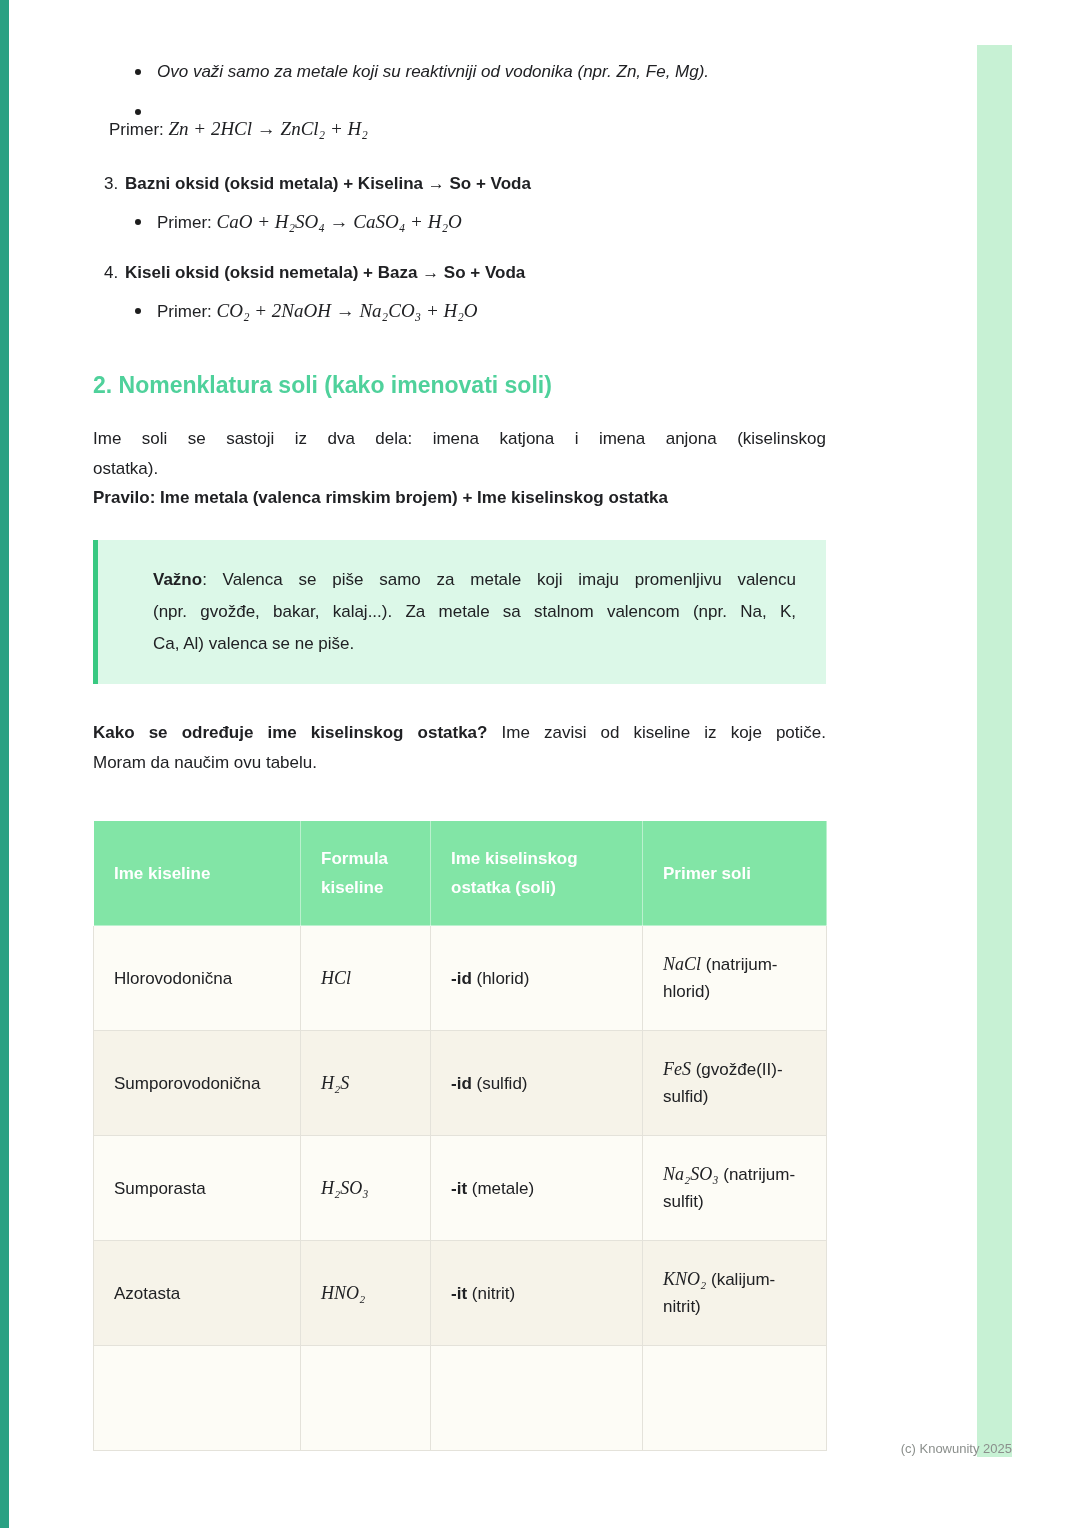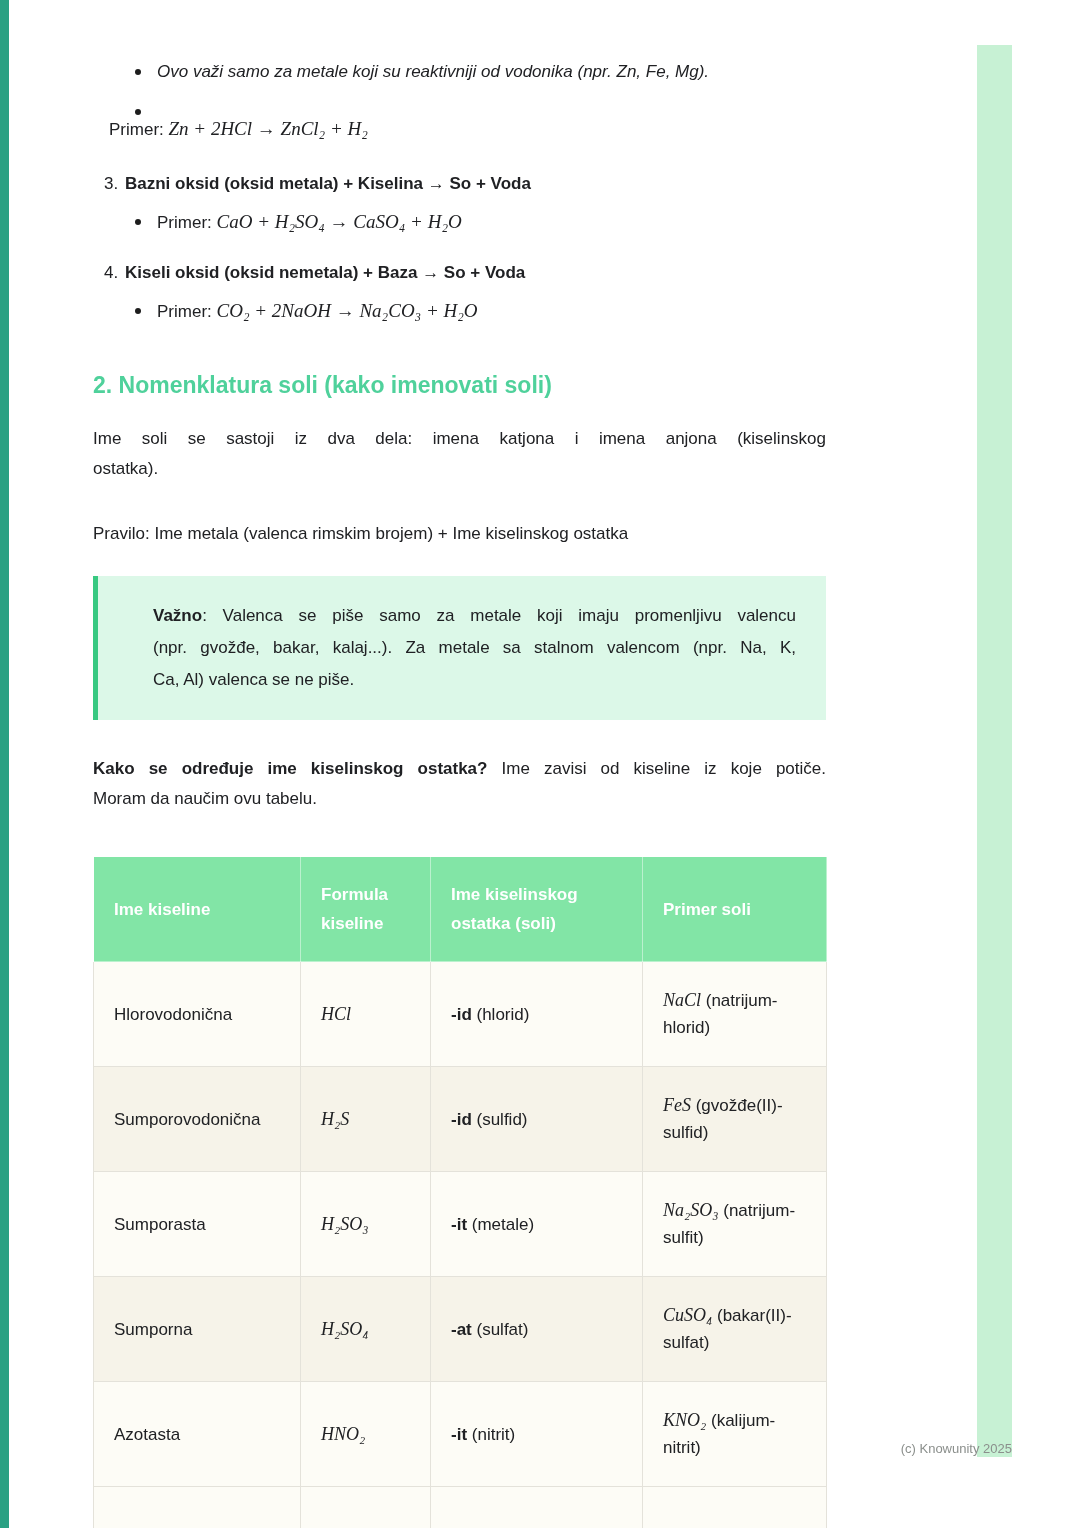--- a/index.html
+++ b/index.html
@@ -23,21 +23,21 @@
   .dot{flex:0 0 6px;width:6px;height:6px;border-radius:50%;background:#1d1d1d;margin-left:42px;margin-top:11px;}
   .btext{margin-left:16px;flex:1;}
   .mb12{margin-bottom:12px;}
   .mb26{margin-bottom:26px;flex-direction:column;}
   .reaction .num-line{display:flex;margin-bottom:10px;}
   .reaction .num{margin-left:11px;flex:0 0 21px;width:21px;}
   .reaction-3{margin-bottom:22px;}
   .section-heading{margin-top:44px;font-size:23px;line-height:30px;font-weight:700;color:var(--heading);}
   .para{margin-top:24px;line-height:30px;}
   .jline{text-align:justify;text-align-last:justify;}
-  .rule-line{margin-top:36px;font-weight:400;}
+  .rule-line{font-weight:700;}
   .callout{margin-top:28px;background:var(--callout-bg);border-left:5px solid var(--callout-border);
            padding:24px 30px 24px 55px;line-height:32px;}
   .question{margin-top:34px;line-height:30px;}
   table{margin-top:42px;width:733px;border-collapse:collapse;table-layout:fixed;}
   th{background:var(--table-header-bg);color:#ffffff;font-weight:700;text-align:left;height:105px;
      padding:0 20px;border:1px solid rgba(255,255,255,0.45);line-height:29px;font-size:17px;}
   td{border:1px solid var(--table-border);height:105px;padding:0 20px;vertical-align:middle;
      line-height:27px;font-size:17px;}
   tbody tr:nth-of-type(odd){background:var(--row-base);}
   tbody tr:nth-of-type(even){background:var(--row-alt);}
@@ -135,26 +135,20 @@
           <td><span class="math-sm">FeS</span><span> (gvožđe(II)-sulfid)</span></td>
         </tr>
 
         <tr>
           <td>Sumporasta</td>
           <td><span class="math-sm">H₂SO₃</span></td>
           <td><span class="bold">-it</span><span> (metale)</span></td>
           <td><span class="math-sm">Na₂SO₃</span><span> (natrijum-sulfit)</span></td>
         </tr>
 
-        <tr>
-          <td>Sumporna</td>
-          <td><span class="math-sm">H₂SO₄</span></td>
-          <td><span class="bold">-at</span><span> (sulfat)</span></td>
-          <td><span class="math-sm">CuSO₄</span><span> (bakar(II)-sulfat)</span></td>
-        </tr>
 
         <tr>
           <td>Azotasta</td>
           <td><span class="math-sm">HNO₂</span></td>
           <td><span class="bold">-it</span><span> (nitrit)</span></td>
           <td><span class="math-sm">KNO₂</span><span> (kalijum-nitrit)</span></td>
         </tr>
       </tbody>
     <tbody class="partial">
       <tr>

